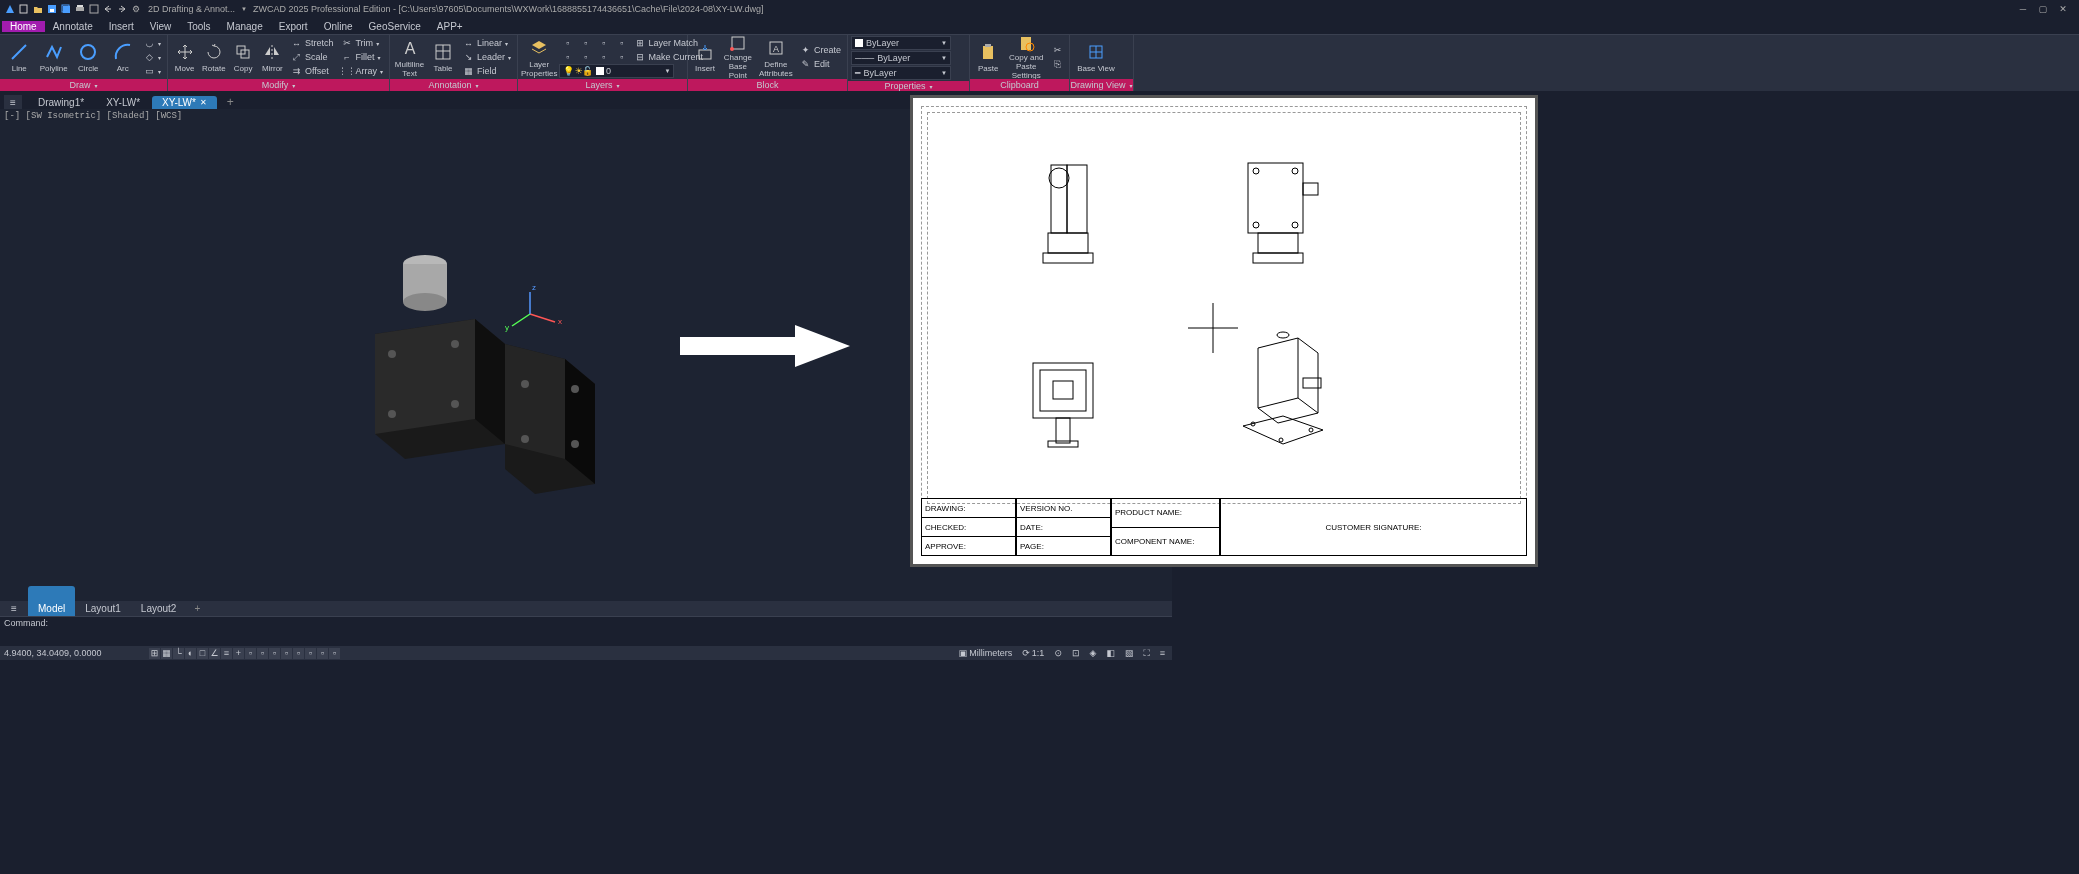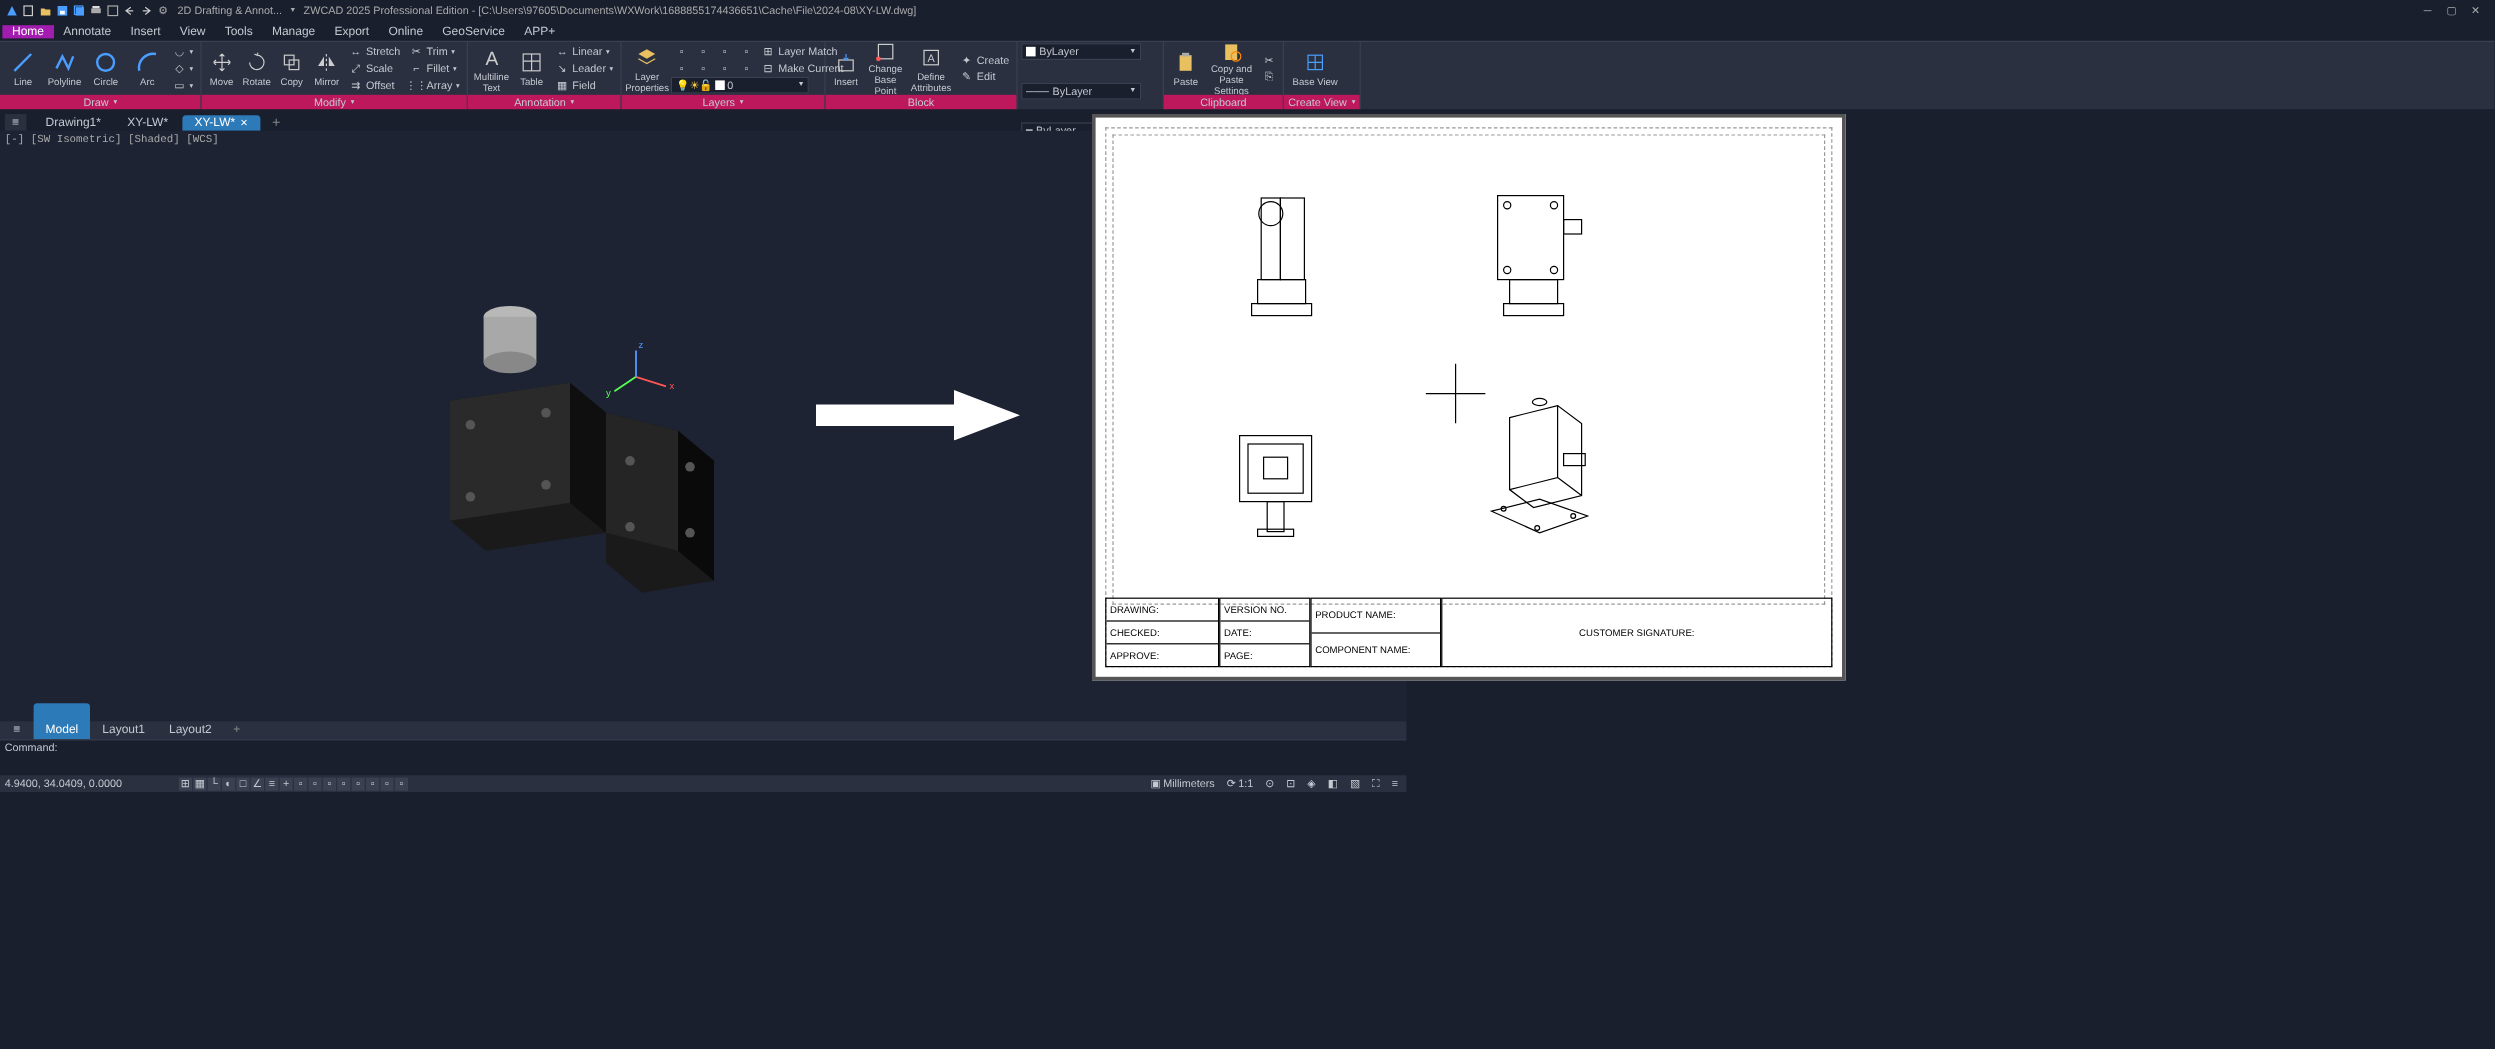--- a/index.html
+++ b/index.html
@@ -440,21 +440,21 @@
           </div>
       </div>
     </div>
     <div class="rpanel-label">
         <span>Block</span>
       </div>
   </div>
 
   <div class="rpanel" style="width:122px;">
     <div class="rpanel-body">
-      <div class="rcol" style="gap:19px;">
+      <div class="rcol" style="gap:1px;">
         <div class="propdrop">
             <span style="width:8px;height:8px;background:#fff;"></span>
             <span>ByLayer</span>
             <span style="margin-left:auto;font-size:6px;">▼</span>
           </div>
         <div class="propdrop">
             <span>───</span>
             <span>ByLayer</span>
             <span style="margin-left:auto;font-size:6px;">▼</span>
           </div>
@@ -511,21 +511,21 @@
           <span class="ico">
             <svg width="18" height="18">
               <rect x="3" y="3" width="12" height="12" fill="none" stroke="#4a9eff"></rect>
               <path d="M9 3 v12 M3 9 h12" stroke="#4a9eff"></path>
             </svg>
           </span>
           <span class="lbl">Base View</span>
         </div>
     </div>
     <div class="rpanel-label">
-        <span>Create View</span>
+        <span>Drawing View</span>
         <span class="drop">▾</span>
       </div>
   </div>
 </div>
 
 <div class="doctabs">
   <div class="ham">≡</div>
   <div class="dt">
       <span>Drawing1*</span>
     </div>
@@ -623,21 +623,21 @@
     <line x1="0" y1="25" x2="50" y2="25" stroke="#000"></line>
     <line x1="25" y1="0" x2="25" y2="50" stroke="#000"></line>
   </svg>
 
   <div class="tblock">
     <div class="tb-col" style="width:95px;">
       <div class="tb-row">DRAWING:</div>
       <div class="tb-row">CHECKED:</div>
       <div class="tb-row">APPROVE:</div>
     </div>
-    <div class="tb-col" style="width:76px;">
+    <div class="tb-col" style="width:95px;">
       <div class="tb-row">VERSION NO.</div>
       <div class="tb-row">DATE:</div>
       <div class="tb-row">PAGE:</div>
     </div>
     <div class="tb-col" style="width:109px;">
       <div class="tb-row" style="flex:1.5;">PRODUCT NAME:</div>
       <div class="tb-row" style="flex:1.5;">COMPONENT NAME:</div>
     </div>
     <div class="tb-col" style="flex:1;">
       <div class="tb-row" style="justify-content:center;">CUSTOMER SIGNATURE:</div>

